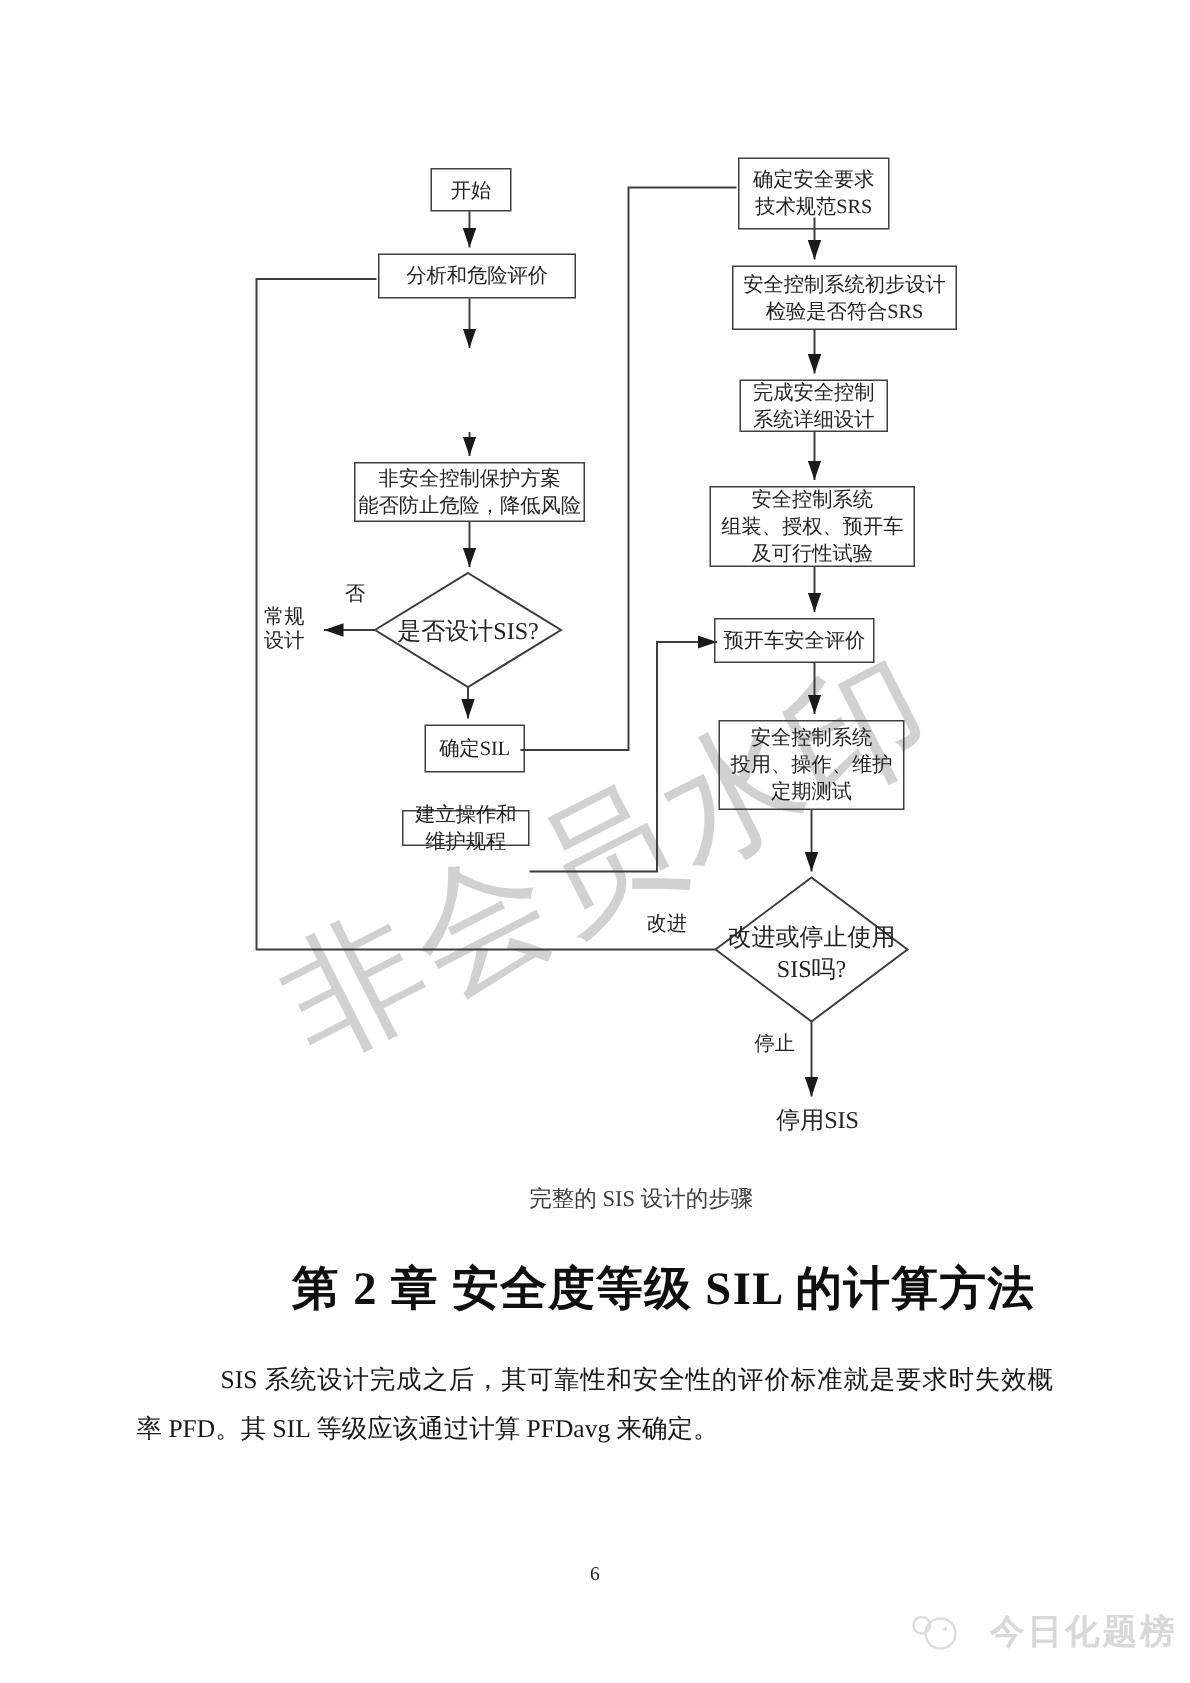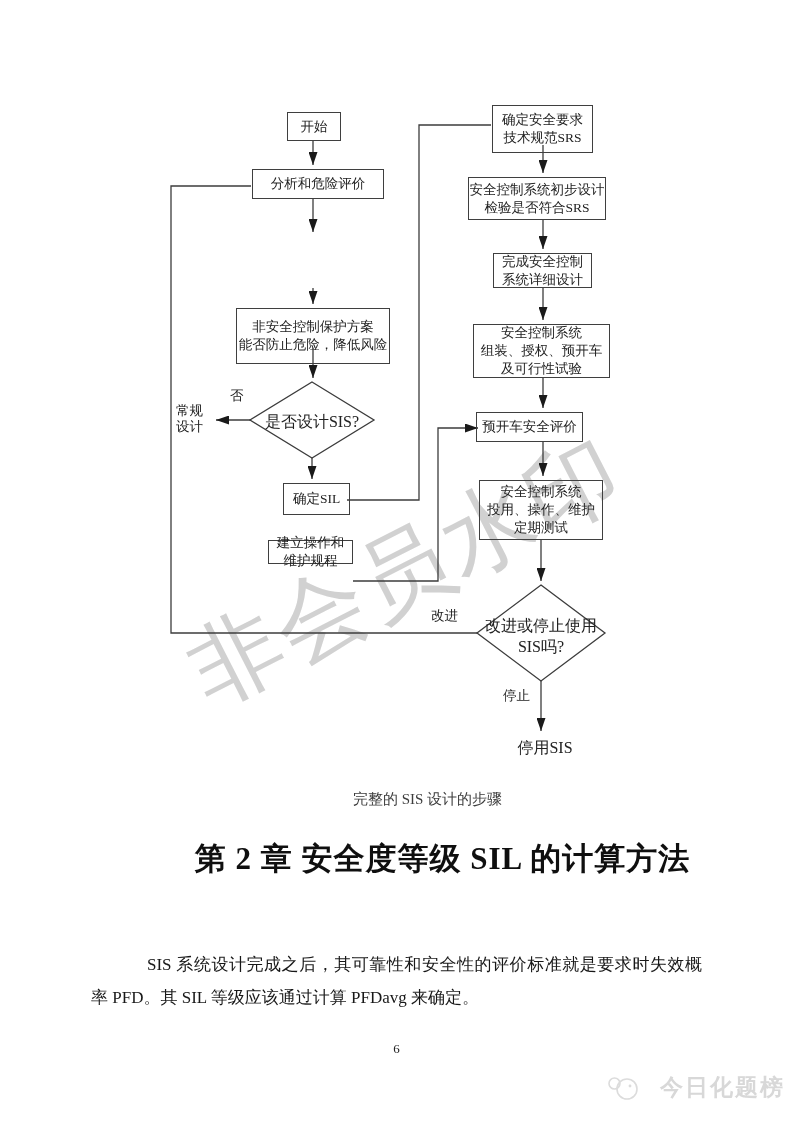--- a/index.html
+++ b/index.html
@@ -71,21 +71,20 @@
     z-index:2;
     padding-left:46px;
   }
   .bodytext{
     position:absolute;left:91px;top:903px;width:611px;
     font-size:17px;line-height:33px;
     text-align:justify;
     text-indent:56px;
     color:#181818;
     z-index:2;
-    margin-top:45px;
   }
   .pagenum{
     position:absolute;left:0;top:1041px;width:793px;
     text-align:center;
     font-size:13px;color:#222;
     z-index:2;
   }
   .brand{
     position:absolute;top:1072px;right:8px;
     display:flex;align-items:center;gap:18px;
@@ -135,30 +134,30 @@
 
       <path d="M477,633 L171,633 L171,186 L251,186"></path>
 
       <polygon points="312,382 374,420 312,458 250,420"></polygon>
       <polygon points="541,585 605,633 541,681 477,633"></polygon>
     </g>
   </svg>
 
   <div class="node" style="left:287px;top:112px;width:54px;height:29px">开始</div>
   <div class="node" style="left:252px;top:169px;width:132px;height:30px">分析和危险评价</div>
-  <div class="node" style="left:236px;top:308px;width:154px;height:56px">非安全控制保护方案
+  <div class="node" style="left:236px;top:308px;width:154px;height:40px">非安全控制保护方案
 能否防止危险，降低风险</div>
   <div class="dtext" style="left:252px;top:412px;width:120px">是否设计SIS?</div>
   <div class="node" style="left:283px;top:483px;width:67px;height:32px">确定SIL</div>
   <div class="node" style="left:268px;top:540px;width:85px;height:24px">建立操作和
 维护规程</div>
 
   <div class="node" style="left:492px;top:105px;width:101px;height:48px">确定安全要求
 技术规范SRS</div>
-  <div class="node" style="left:468px;top:177px;width:138px;height:43px">安全控制系统初步设计
+  <div class="node" style="left:488px;top:177px;width:150px;height:43px">安全控制系统初步设计
 检验是否符合SRS</div>
   <div class="node" style="left:493px;top:253px;width:99px;height:35px">完成安全控制
 系统详细设计</div>
   <div class="node" style="left:473px;top:324px;width:137px;height:54px">安全控制系统
 组装、授权、预开车
 及可行性试验</div>
   <div class="node" style="left:476px;top:412px;width:107px;height:30px">预开车安全评价</div>
   <div class="node" style="left:479px;top:480px;width:124px;height:60px">安全控制系统
 投用、操作、维护
 定期测试</div>

